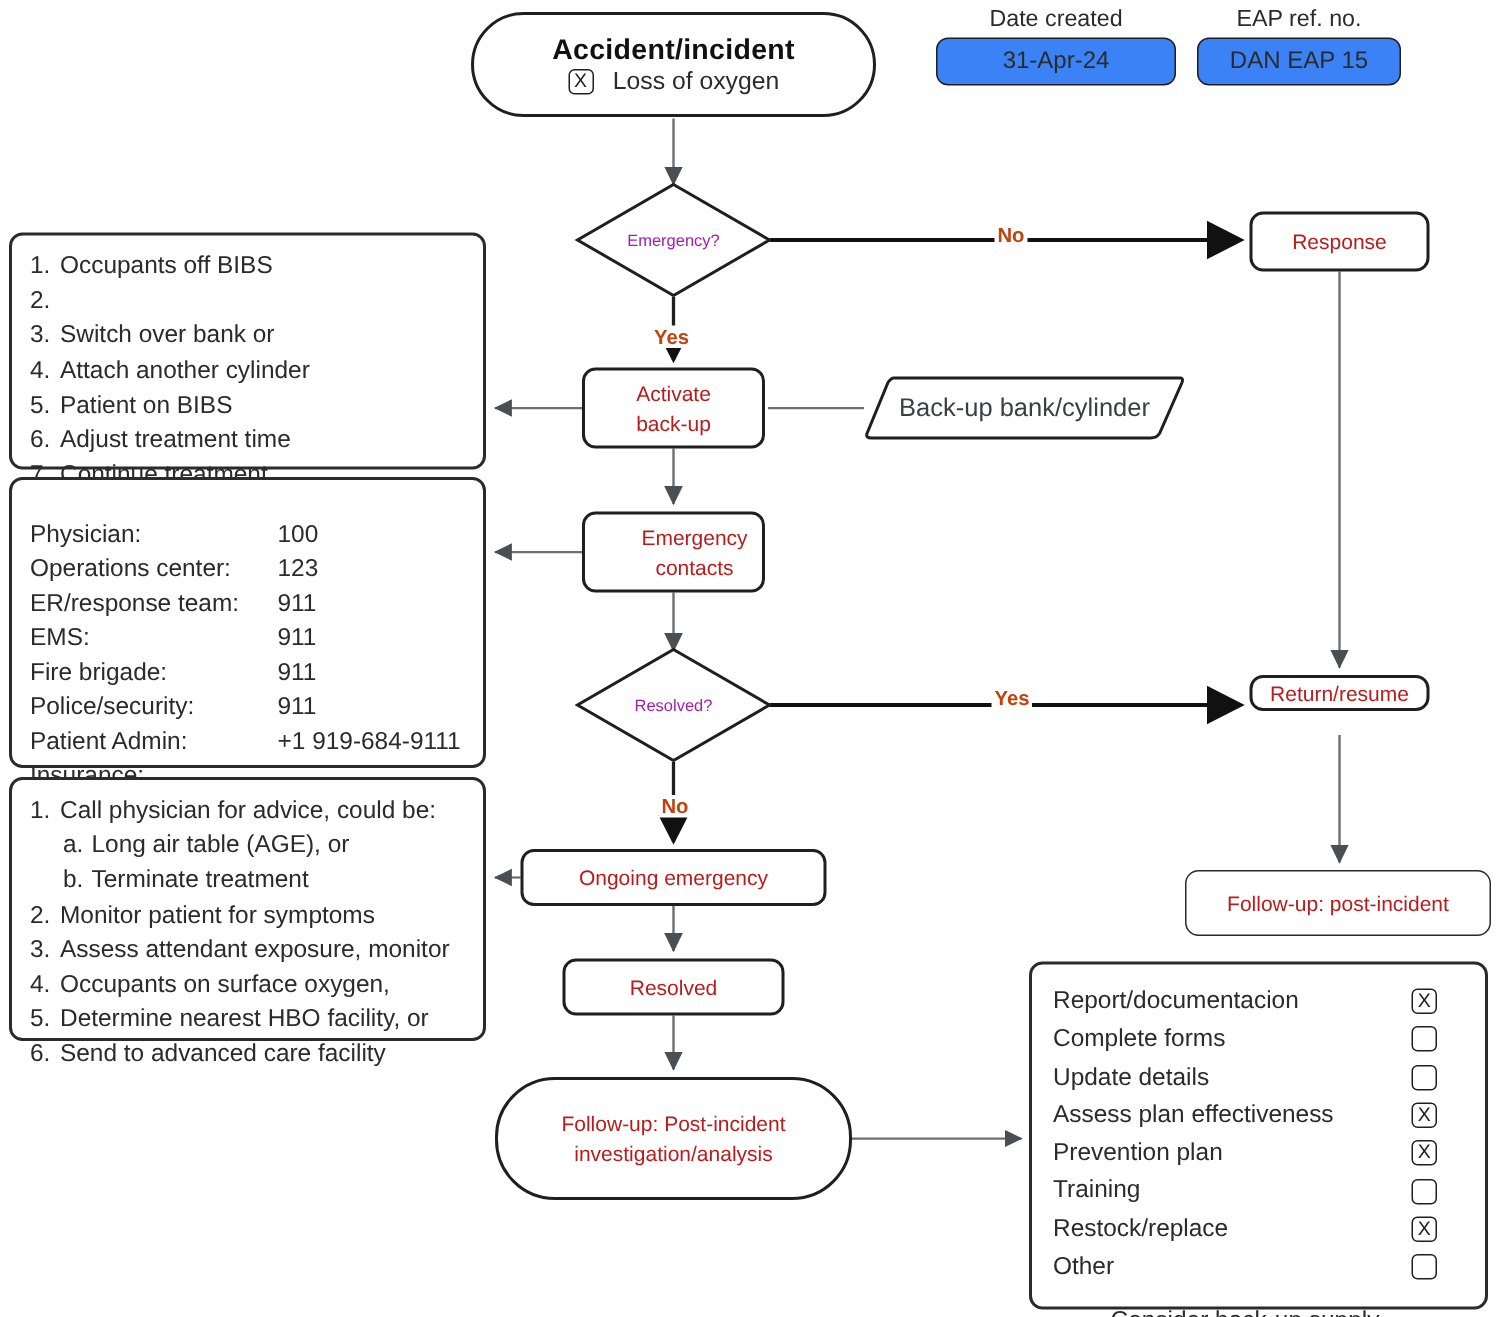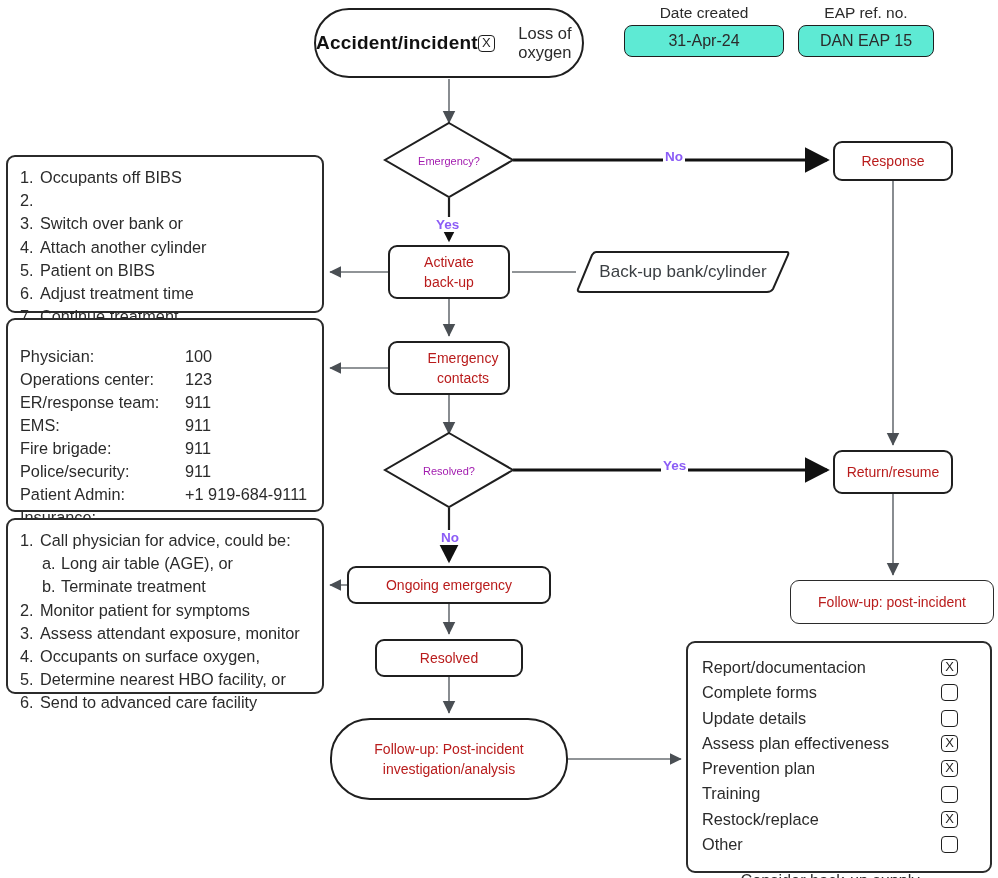--- a/index.html
+++ b/index.html
@@ -11,54 +11,54 @@
   .node{position:absolute;box-sizing:border-box;background:#fff;
         display:flex;align-items:center;justify-content:center;text-align:center;}
   .rbox{border:2px solid #1f1f1f;border-radius:9px;}
   .rbox-thin{border:1.6px solid #2b2b2b;border-radius:9px;}
   .term{border:2px solid #1f1f1f;border-radius:40px;}
   .listbox{border:2px solid #2b2b2b;border-radius:9px;display:block;text-align:left;}
 
   .n-label{font-size:14px;line-height:20px;color:#b91c1c;}
 
   
-  #start{left:314px;top:8px;width:270px;height:70px;flex-direction:row;gap:0;}
+  #start{left:314px;top:8px;width:270px;height:70px;flex-direction:column;gap:0;}
   #start .title{font-size:19px;font-weight:bold;color:#111;letter-spacing:.2px;}
   #start .sub{display:flex;align-items:center;gap:13px;font-size:16.5px;color:#2b2b2b;}
 
   .cbx{display:inline-block;width:17px;height:17px;border:1.6px solid #1f1f1f;
        border-radius:4px;box-sizing:border-box;position:relative;background:#fff;
        flex:0 0 auto;}
   .cbx.checked::after{content:"X";position:absolute;left:0;right:0;top:-2px;
        text-align:center;font-size:13px;line-height:18px;color:#1f1f1f;}
 
   
   .meta{position:absolute;}
   .meta .cap{font-size:15.5px;color:#2b2b2b;text-align:center;white-space:nowrap;}
-  .meta .fld{margin-top:3px;border:1.8px solid #1f1f1f;border-radius:8px;background:#5eead4;
+  .meta .fld{margin-top:3px;border:1.8px solid #1f1f1f;border-radius:8px;background:#3b82f6;
              height:30px;display:flex;align-items:center;justify-content:center;
              font-size:16px;color:#2b2b2b;}
   #meta-date{left:624px;top:4px;width:160px;}
   #meta-ref{left:798px;top:4px;width:136px;}
 
   
   .diamond{position:absolute;}
   .diamond .dlabel{position:absolute;left:0;top:0;width:100%;height:100%;
        display:flex;align-items:center;justify-content:center;font-size:11px;color:#a21caf;}
 
   
   #activate{left:388px;top:245px;width:122px;height:54px;flex-direction:column;}
   #contacts{left:388px;top:341px;width:122px;height:54px;flex-direction:column;padding-left:28px;}
   #ongoing{left:347px;top:566px;width:204px;height:38px;}
   #resolved-box{left:375px;top:639px;width:148px;height:38px;}
   #followup-oval{left:330px;top:718px;width:238px;height:82px;flex-direction:column;}
 
   
   #response{left:833px;top:141px;width:120px;height:40px;}
-  #return-resume{left:833px;top:450px;width:120px;height:44px;}
+  #return-resume{left:833px;top:450px;width:120px;height:24px;}
   #followup-post{left:790px;top:580px;width:204px;height:44px;}
 
   
   #backup-src{position:absolute;left:576px;top:249px;width:214px;height:46px;}
   #backup-src .ptxt{position:absolute;left:0;top:0;width:100%;height:100%;
        display:flex;align-items:center;justify-content:center;font-size:17px;color:#3b3f43;}
 
   
   #list1{left:6px;top:155px;width:318px;height:158px;padding:9px 12px;}
   #list2{left:6px;top:318px;width:318px;height:194px;padding:25px 12px;}
@@ -74,21 +74,21 @@
   .crow .v{}
 
   
   #checklist{position:absolute;left:686px;top:641px;width:306px;height:232px;
              border:2px solid #2b2b2b;border-radius:9px;background:#fff;box-sizing:border-box;
              padding:12px 32px 8px 14px;}
   #checklist .crowk{display:flex;align-items:center;justify-content:space-between;
              font-size:16.3px;line-height:25.3px;color:#2b2b2b;white-space:nowrap;}
   #checklist .footer{margin-top:14px;text-align:center;font-size:16.3px;color:#2b2b2b;}
 
-  .edge-label{position:absolute;font-size:13.5px;font-weight:bold;color:#8b5cf6;background:#fff;
+  .edge-label{position:absolute;font-size:13.5px;font-weight:bold;color:#c2410c;background:#fff;
               padding:0 2px;}
   #lbl-no-1{left:663px;top:149px;}
   #lbl-yes-1{left:434px;top:217px;}
   #lbl-yes-2{left:661px;top:458px;}
   #lbl-no-2{left:439px;top:530px;}
 </style>
 </head>
 <body>
 
 <div id="canvas">

